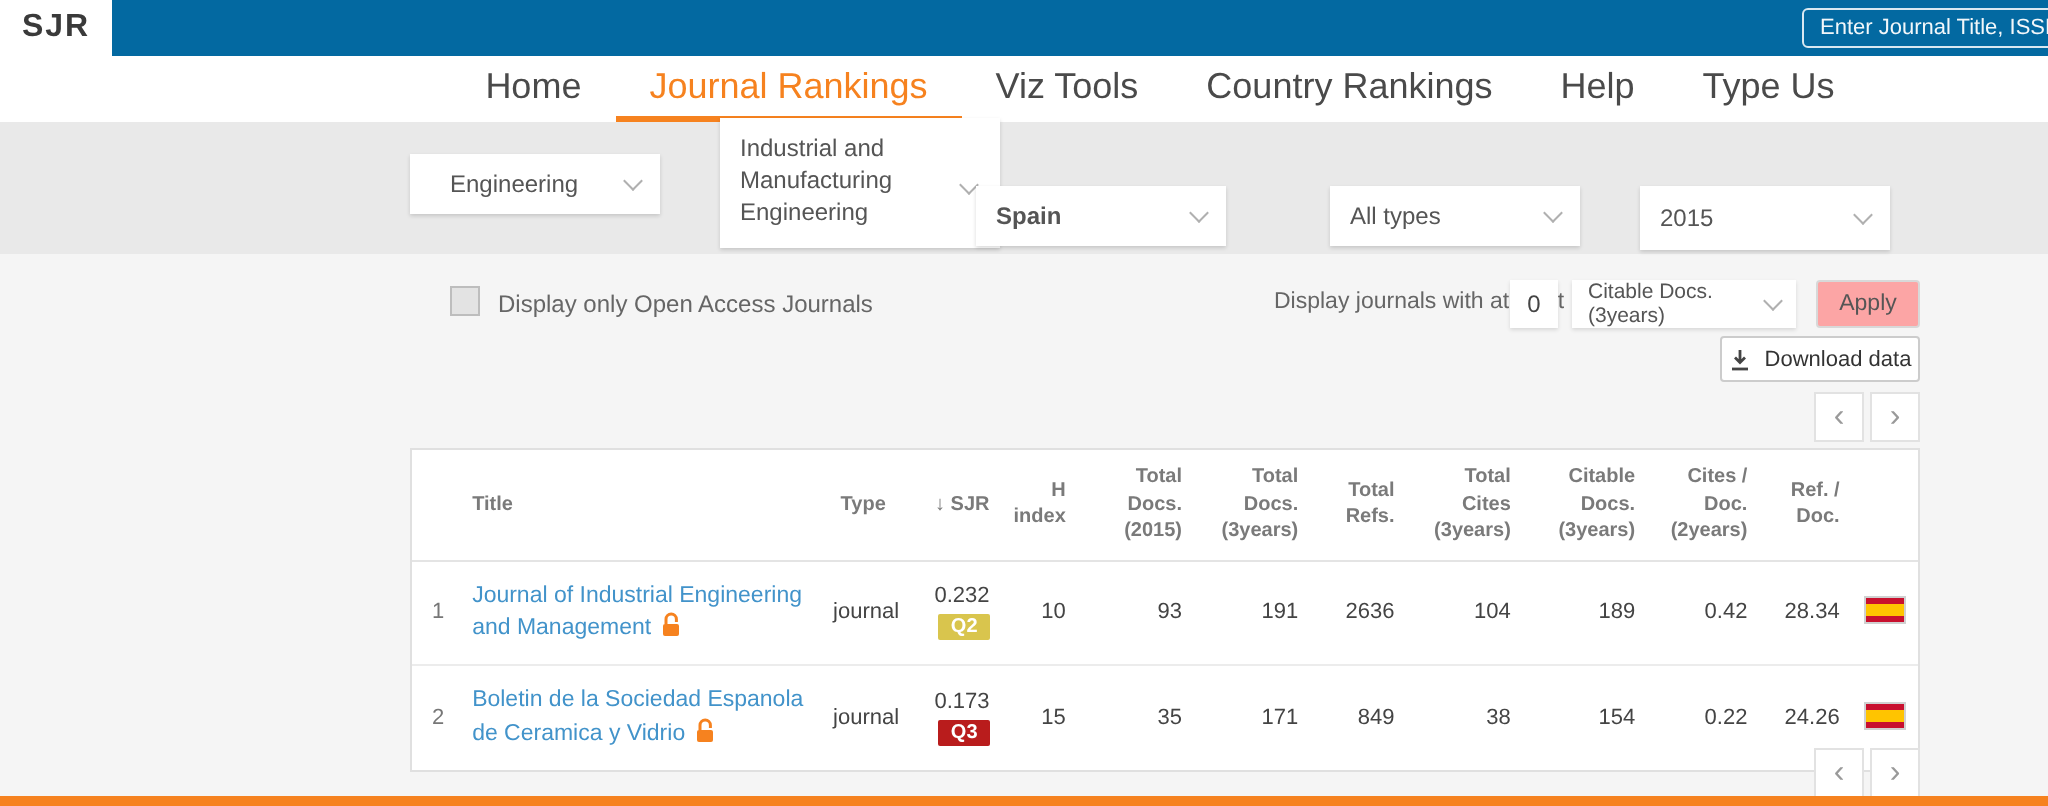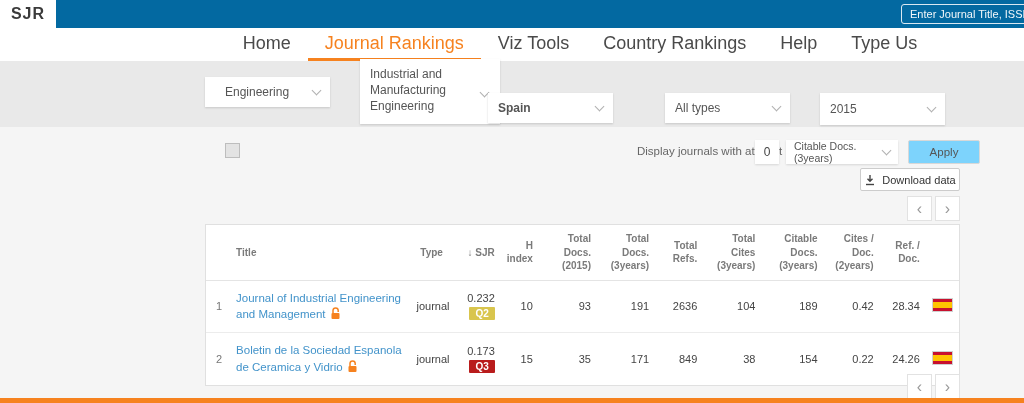--- a/index.html
+++ b/index.html
@@ -72,22 +72,22 @@
     background: #fff; border: none; box-shadow: 0 1px 2px rgba(0,0,0,.12);
     font-size: 12px; color: #444; text-align: center; outline: none;
     font-family: "Liberation Sans", sans-serif;
   }
   .metric-dd {
     position: absolute; left: 786px; top: 1px; width: 112px; height: 24px;
     background: #fff; box-shadow: 0 1px 2px rgba(0,0,0,.12);
     display: flex; align-items: center; font-size: 10.5px; color: #555; padding: 0 8px; cursor: pointer;
   }
   .apply-btn {
-    position: absolute; left: 908px; top: 1px; width: 72px; height: 24px;
-    background: #7dd3fc; border: 1px solid #d8d8d8; border-radius: 2px;
+    position: absolute; left: 908px; top: 1px; width: 52px; height: 24px;
+    background: #fca5a5; border: 1px solid #d8d8d8; border-radius: 2px;
     font-size: 11.5px; color: #555; display: flex; align-items: center; justify-content: center; cursor: pointer;
   }
 
   
   .download-btn {
     position: absolute; top: 168px; left: 860px; width: 100px; height: 23px;
     background: #fff; border: 1px solid #ccc; border-radius: 2px;
     display: flex; align-items: center; justify-content: center; gap: 6px;
     font-size: 11px; color: #333; cursor: pointer;
   }
@@ -174,20 +174,21 @@
   <span class="chev"></span>
 </div>
 
 <div class="dd dd-year">
   <span class="dd-label">2015</span>
   <span class="chev"></span>
 </div>
 
 <div class="controls-row">
   <div class="oa-check"></div>
+  <div class="oa-label">Display only Open Access Journals</div>
   <div class="min-label">Display journals with at least</div>
   <input class="min-input" type="text" value="0" style="">
   <div class="metric-dd">
     <span>Citable Docs. (3years)</span>
     <span class="chev"></span>
   </div>
   <div class="apply-btn">Apply</div>
 </div>
 
 <div class="download-btn">

